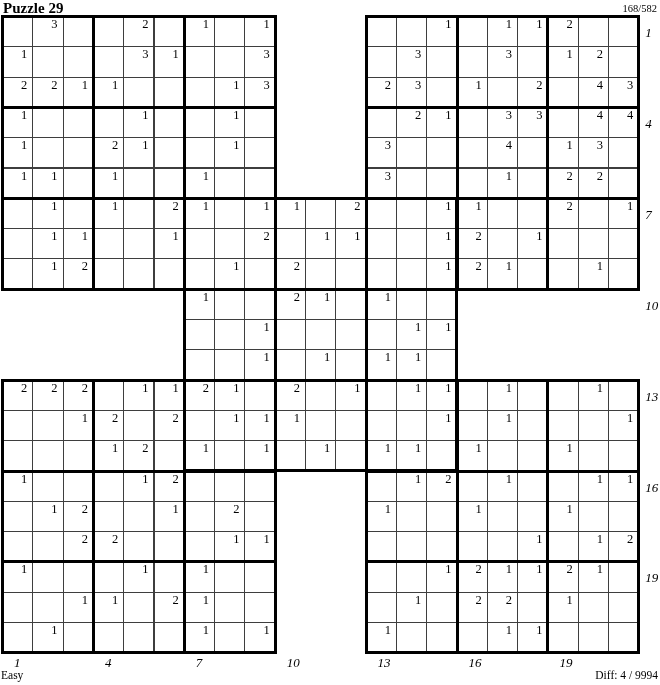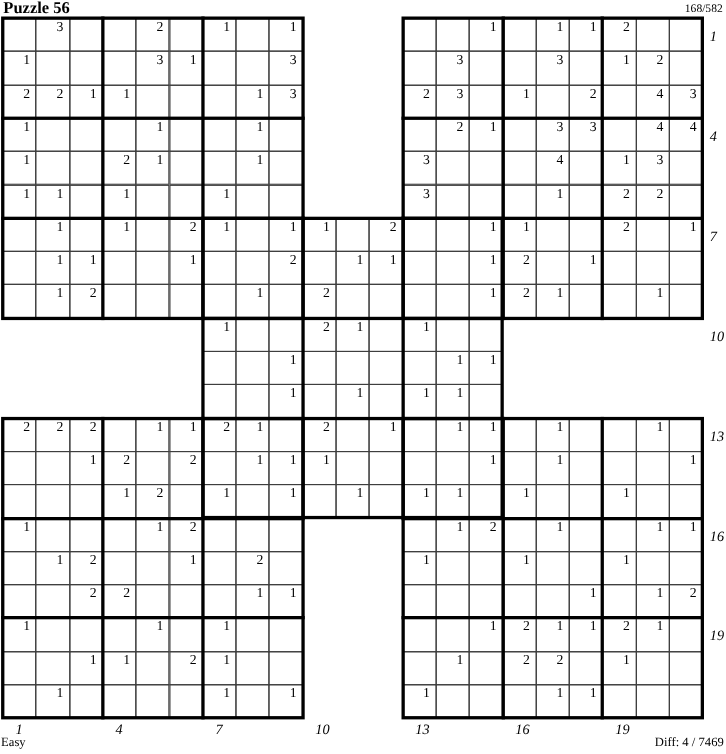--- a/index.html
+++ b/index.html
@@ -19,21 +19,21 @@
   .gbox{position:absolute;box-sizing:border-box;border:3px solid var(--thick);pointer-events:none;}
   .vthick,.hthick{position:absolute;background:var(--thick);pointer-events:none;}
   .rlabel{position:absolute;font-style:italic;font-size:13px;}
   .clabel{position:absolute;font-style:italic;font-size:13px;}
   .foot-left{position:absolute;left:1px;top:669px;font-size:11.5px;}
   .foot-right{position:absolute;right:2px;top:669px;font-size:11.5px;}
 </style>
 </head>
 <body>
 
-<div class="title">Puzzle 56</div>
+<div class="title">Puzzle 29</div>
 <div class="counter">168/582</div>
 
 <div id="board">
     <div class="cell" style="left: 0px; top: 0px; width: 31.3px; height: 31.3px;"></div>
     <div class="cell" style="left: 30.3px; top: 0px; width: 31.3px; height: 31.3px;"></div>
     <span class="digit" style="left: 30.3px; top: 2px; width: 25.3px;">3</span>
     <div class="cell" style="left: 60.6px; top: 0px; width: 31.3px; height: 31.3px;"></div>
     <div class="cell" style="left: 90.9px; top: 0px; width: 31.3px; height: 31.3px;"></div>
     <div class="cell" style="left: 121.2px; top: 0px; width: 31.3px; height: 31.3px;"></div>
     <span class="digit" style="left: 121.2px; top: 2px; width: 25.3px;">2</span>
@@ -588,21 +588,21 @@
     <div class="vthick" style="left: 180.8px; top: 362.6px; width: 3px; height: 275.7px;"></div>
     <div class="hthick" style="left: -1px; top: 544.4px; width: 275.7px; height: 3px;"></div>
     <div class="gbox" style="left: 362.6px; top: 362.6px; width: 275.7px; height: 275.7px;"></div>
     <div class="vthick" style="left: 453.5px; top: 362.6px; width: 3px; height: 275.7px;"></div>
     <div class="hthick" style="left: 362.6px; top: 453.5px; width: 275.7px; height: 3px;"></div>
     <div class="vthick" style="left: 544.4px; top: 362.6px; width: 3px; height: 275.7px;"></div>
     <div class="hthick" style="left: 362.6px; top: 544.4px; width: 275.7px; height: 3px;"></div>
   </div>
 
 <div class="foot-left">Easy</div>
-<div class="foot-right">Diff: 4 / 7469</div>
+<div class="foot-right">Diff: 4 / 9994</div>
 
 <div class="rlabel" style="left: 645.3px; top: 25px;">1</div>
 <div class="rlabel" style="left: 645.3px; top: 115.9px;">4</div>
 <div class="rlabel" style="left: 645.3px; top: 206.8px;">7</div>
 <div class="rlabel" style="left: 645.3px; top: 297.7px;">10</div>
 <div class="rlabel" style="left: 645.3px; top: 388.6px;">13</div>
 <div class="rlabel" style="left: 645.3px; top: 479.5px;">16</div>
 <div class="rlabel" style="left: 645.3px; top: 570.4px;">19</div>
 <div class="clabel" style="left: 14px; top: 655.3px;">1</div>
 <div class="clabel" style="left: 104.9px; top: 655.3px;">4</div>

